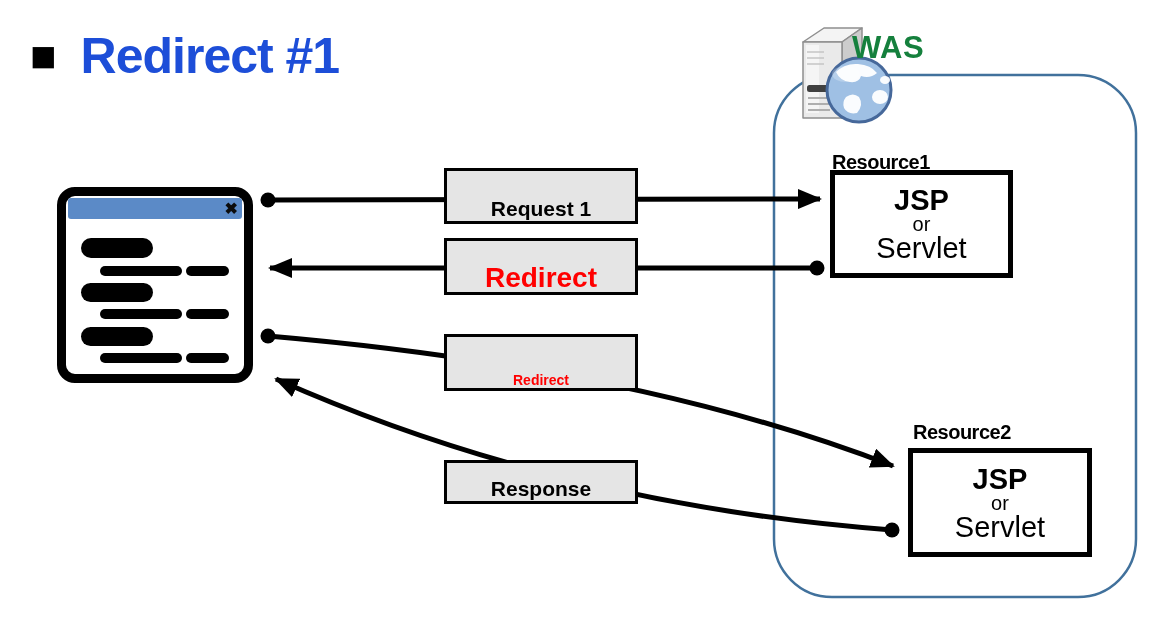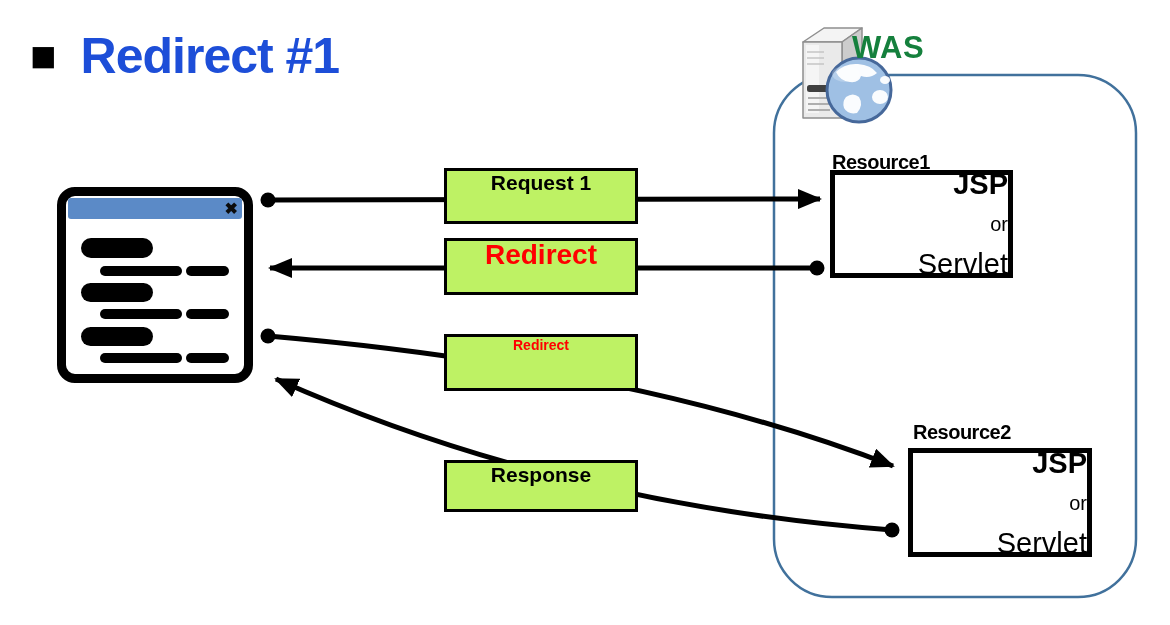--- a/index.html
+++ b/index.html
@@ -25,28 +25,28 @@
   .close-x{position:absolute;right:4px;top:50%;transform:translateY(-52%);
     font-size:16px;font-weight:bold;color:#0c0c0c;line-height:16px;}
   .pill{position:absolute;background:#000;border-radius:10px;}
 
   
   .was-label{left:852px;top:30px;font-size:31px;font-weight:bold;color:#15803d;letter-spacing:0.5px;}
 
   
   .res-label{font-size:20px;font-weight:bold;color:#000;letter-spacing:-0.5px;}
   .res-box{background:#fff;border:5px solid #000;box-sizing:border-box;
-    display:flex;flex-direction:column;align-items:flex-end;justify-content:center;color:#000;gap:16px;}
+    display:flex;flex-direction:column;align-items:center;justify-content:center;color:#000;}
   .res-top{font-size:29px;font-weight:bold;line-height:30px;}
   .res-mid{font-size:20px;line-height:18px;}
   .res-bot{font-size:29px;font-weight:normal;line-height:30px;}
 
   
-  .msg{background:#bef264;border:3px solid #000;box-sizing:border-box;
-    display:flex;flex-direction:column;align-items:center;justify-content:flex-start;}
+  .msg{background:#e5e5e5;border:3px solid #000;box-sizing:border-box;
+    display:flex;flex-direction:column;align-items:center;justify-content:flex-end;}
   .msg-black{font-size:21px;font-weight:bold;color:#000;}
   .msg-red-big{font-size:28px;font-weight:bold;color:#ff0000;line-height:28px;}
   .msg-red-sub{font-size:14px;font-weight:bold;color:#ff0000;line-height:16px;}
 </style>
 </head>
 <body>
 
 <div class="stage">
 
   <svg class="layer" viewBox="0 0 1170 625">
@@ -143,17 +143,17 @@
   </div>
 
   <div class="abs msg" style="left:444px;top:238px;width:194px;height:57px;">
     <span class="msg-red-big">Redirect</span>
   </div>
 
   <div class="abs msg" style="left:444px;top:334px;width:194px;height:57px;">
     <span class="msg-red-sub">Redirect</span>
   </div>
 
-  <div class="abs msg" style="left:444px;top:460px;width:194px;height:52px;">
+  <div class="abs msg" style="left:444px;top:460px;width:194px;height:44px;">
     <span class="msg-black">Response</span>
   </div>
 
 </div>
 
 </body></html>

